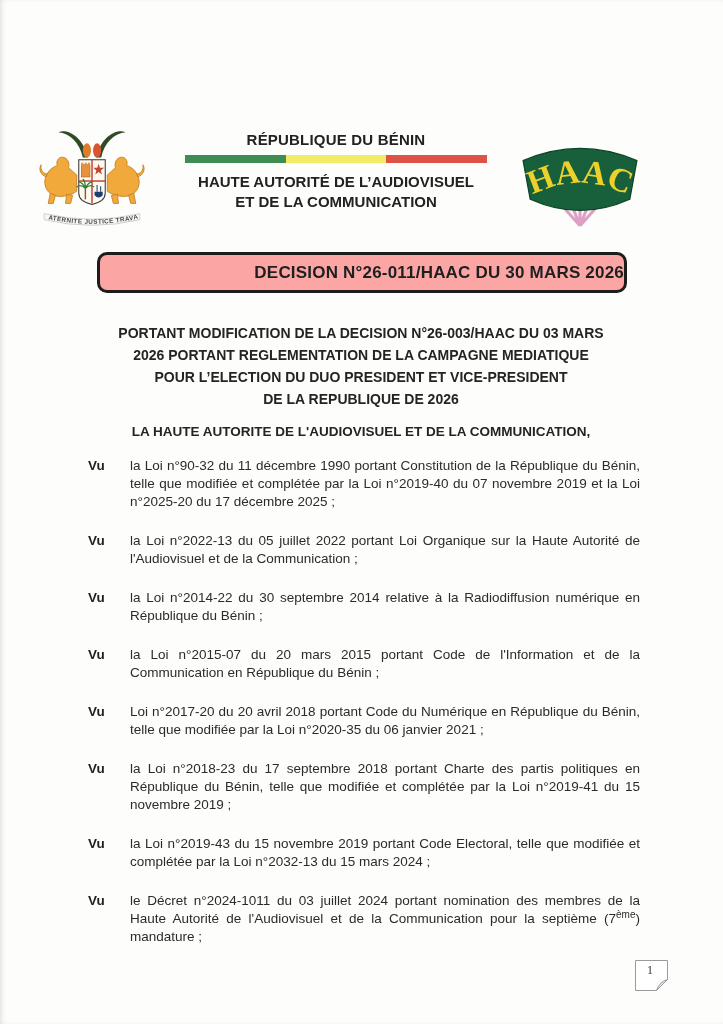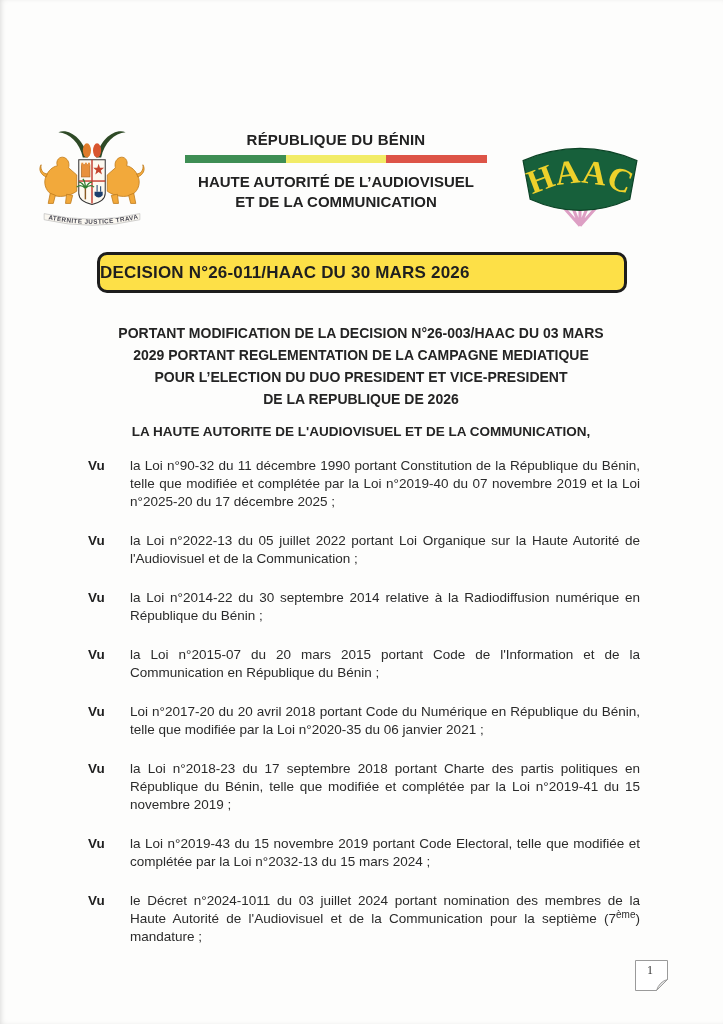--- a/index.html
+++ b/index.html
@@ -28,22 +28,22 @@
   }
   .republic{font-size:15px;font-weight:bold;letter-spacing:.2px;color:#222;}
   .flag-bar{display:flex;height:8px;margin:7px 2px 9px 2px;}
   .flag-bar span{flex:1;height:100%;}
   .authority{font-size:15px;font-weight:bold;line-height:20px;color:#222;}
 
   
   .title-box{
     position:absolute;left:97px;top:252px;width:530px;height:41px;
     border:3px solid #1d1d1d;border-radius:10px;
-    display:flex;align-items:center;justify-content:flex-start;
-    box-sizing:border-box;background:#fde047;
+    display:flex;align-items:center;justify-content:flex-end;
+    box-sizing:border-box;background:#fca5a5;
   }
   .title-box span{font-size:17px;font-weight:bold;letter-spacing:.2px;color:#1f1f1f;}
 
   
   .subject{
     position:absolute;left:81px;top:322px;width:560px;
     text-align:center;font-weight:bold;font-size:14px;line-height:22px;color:#242424;
   }
   .preamble{
     position:absolute;left:81px;top:424px;width:560px;
@@ -148,21 +148,21 @@
       <textPath href="#haac-arc" startOffset="50%" text-anchor="middle">HAAC</textPath>
     </text>
   </svg>
 
   <div class="title-box">
     <span>DECISION N°26-011/HAAC DU 30 MARS 2026</span>
   </div>
 
   <div class="subject">
     <div>PORTANT MODIFICATION DE LA DECISION N°26-003/HAAC DU 03 MARS</div>
-    <div>2029 PORTANT REGLEMENTATION DE LA CAMPAGNE MEDIATIQUE</div>
+    <div>2026 PORTANT REGLEMENTATION DE LA CAMPAGNE MEDIATIQUE</div>
     <div>POUR L’ELECTION DU DUO PRESIDENT ET VICE-PRESIDENT</div>
     <div>DE LA REPUBLIQUE DE 2026</div>
   </div>
 
   <div class="preamble">LA HAUTE AUTORITE DE L'AUDIOVISUEL ET DE LA COMMUNICATION,</div>
 
   <div class="visas">
     <div class="visa">
       <span class="visa-label">Vu</span>
       <p class="visa-text">la Loi n°90-32 du 11 décembre 1990 portant Constitution de la République du Bénin, telle que modifiée et complétée par la Loi n°2019-40 du 07 novembre 2019 et la Loi n°2025-20 du 17 décembre 2025 ;</p>

